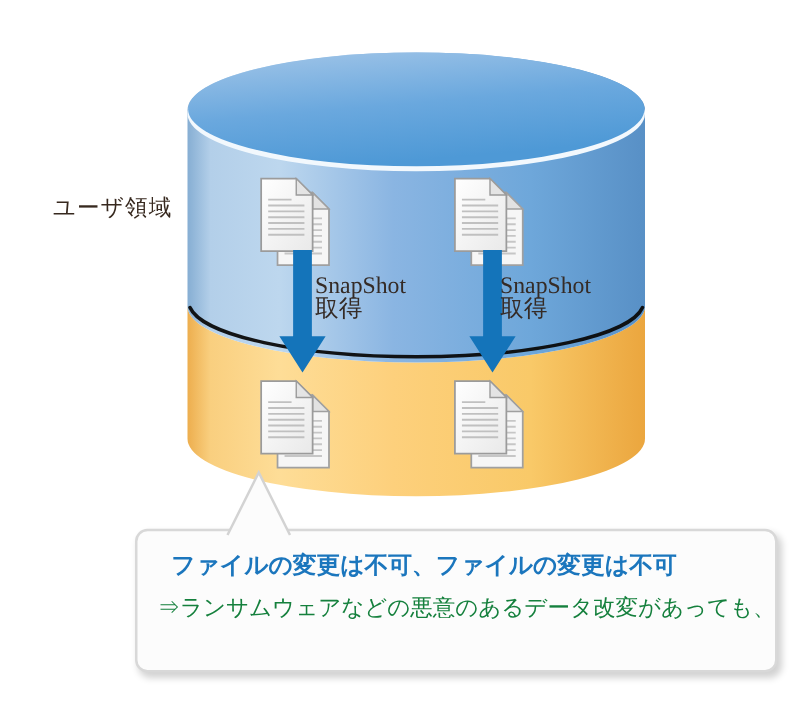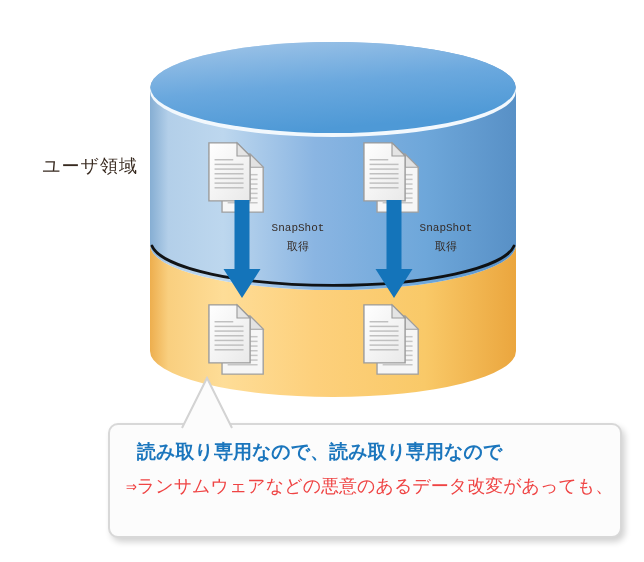--- a/index.html
+++ b/index.html
@@ -1,18 +1,18 @@
 <!DOCTYPE html>
 <html><head>
 <meta charset="utf-8">
 <style>
   html,body{margin:0;padding:0;background:#ffffff;}
   .stage{
     position:relative;width:644px;height:562px;background:#ffffff;overflow:hidden;
-    font-family:Liberation Mono, monospace;
+    font-family:Liberation Serif, serif;
   }
   .stage svg{display:block;}
   .layer{position:absolute;left:0;top:0;}
   
   #cylinder-svg{z-index:1;}
   
   .file-icon{position:absolute;width:58px;height:75px;z-index:2;}
   .icon-user-1{left:208px;top:140px;}
   .icon-user-2{left:363px;top:140px;}
   .icon-snap-1{left:208px;top:302px;}
@@ -21,35 +21,35 @@
   #arrows-svg{z-index:3;}
   
   .side-label{
     position:absolute;z-index:4;font-size:18px;letter-spacing:1px;
     color:#37291f;text-align:right;white-space:nowrap;
   }
   .label-user{left:10px;top:154px;width:128px;}
   .label-snap{left:0px;top:294px;width:138px;}
   
   .arrow-label{
-    position:absolute;z-index:4;width:92px;text-align:center;
-    font-size:11px;line-height:19px;color:#352b26;white-space:nowrap;
+    position:absolute;z-index:4;width:92px;text-align:left;
+    font-size:19px;line-height:19px;color:#352b26;white-space:nowrap;
   }
   .arrow-label-1{left:252px;top:219px;}
   .arrow-label-2{left:400px;top:219px;}
   
   .callout{
     position:absolute;z-index:5;left:108px;top:423px;width:514px;height:115px;
     background:#fcfcfc;border:2px solid #d8d8d8;border-radius:10px;
     box-shadow:3px 4px 6px rgba(0,0,0,0.18);box-sizing:border-box;
   }
   .callout-pointer{position:absolute;z-index:6;left:175px;top:374px;}
   .callout p{margin:0;white-space:nowrap;}
   .callout-line1{margin:14px 0 0 27px !important;font-size:19px;font-weight:bold;color:#1b76bd;}
-  .callout-line2{margin:9px 0 0 16px !important;font-size:18px;color:#ef4444;}
+  .callout-line2{margin:9px 0 0 16px !important;font-size:18px;color:#15803d;}
   .callout-line3{margin:9px 0 0 36px !important;font-size:18px;color:#352b26;}
 </style>
 </head>
 <body>
 
 <div class="stage">
 
   <svg id="cylinder-svg" class="layer" width="644" height="562" viewBox="0 0 644 562">
     <defs>
       <linearGradient id="gradBlue" x1="0" y1="0" x2="1" y2="0">
@@ -217,20 +217,20 @@
   <div class="arrow-label arrow-label-1">
     <div>SnapShot</div>
     <div>取得</div>
   </div>
   <div class="arrow-label arrow-label-2">
     <div>SnapShot</div>
     <div>取得</div>
   </div>
 
   <div class="callout">
-    <p class="callout-line1">読み取り専用なので、読み取り専用なので</p>
+    <p class="callout-line1">ファイルの変更は不可、ファイルの変更は不可</p>
     <p class="callout-line2">⇒ランサムウェアなどの悪意のあるデータ改変があっても、</p>
   </div>
   <svg class="callout-pointer" width="66" height="58" viewBox="0 0 66 58">
     <path d="M7,54 L32,4 L57,54" fill="#fcfcfc" stroke="#d3d3d3" stroke-width="2"></path>
   </svg>
 
 </div>
 
 </body></html>

